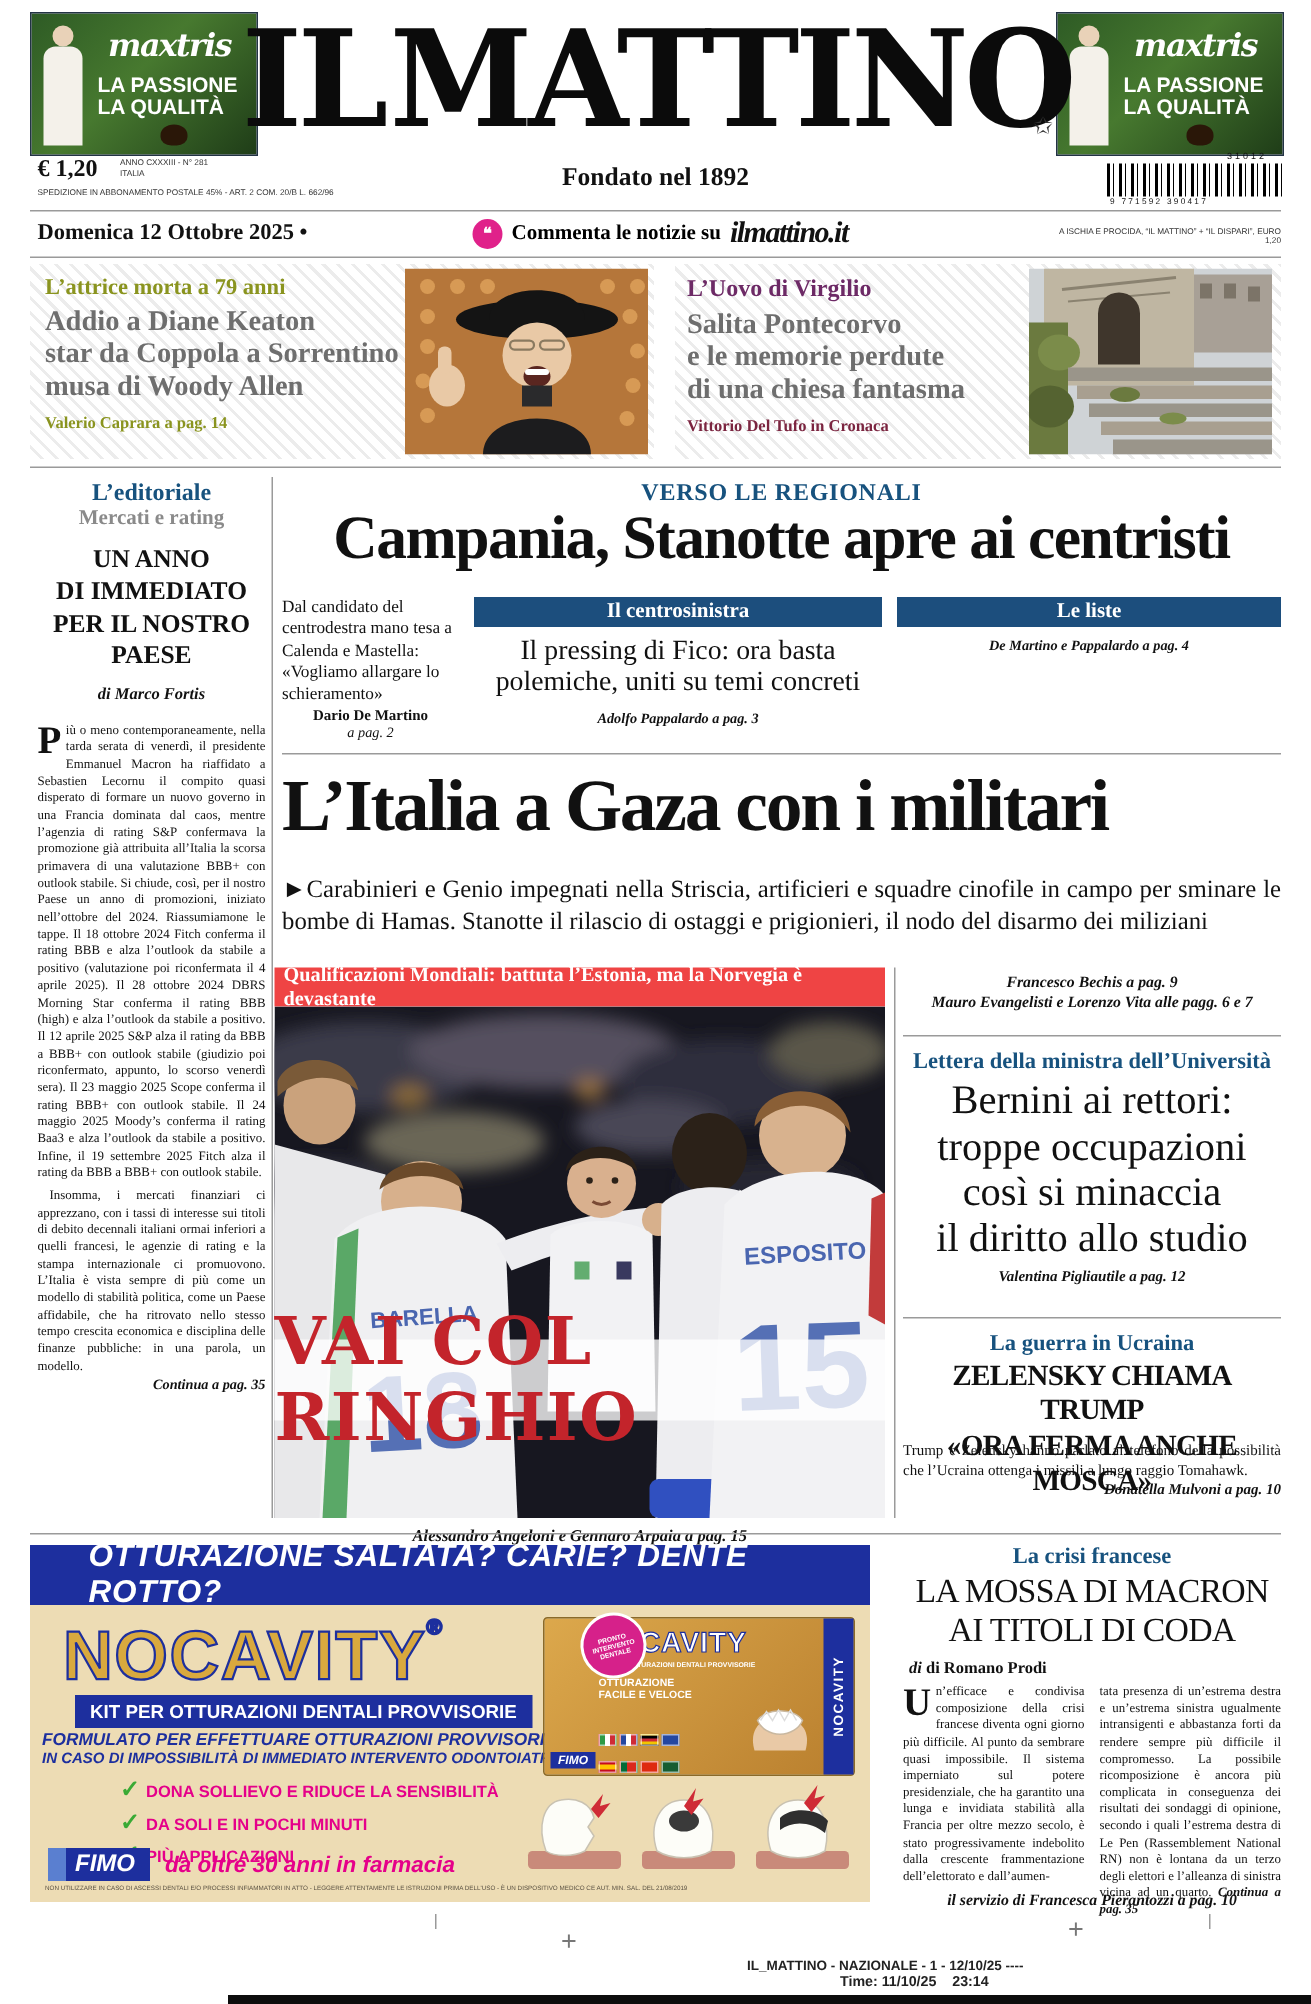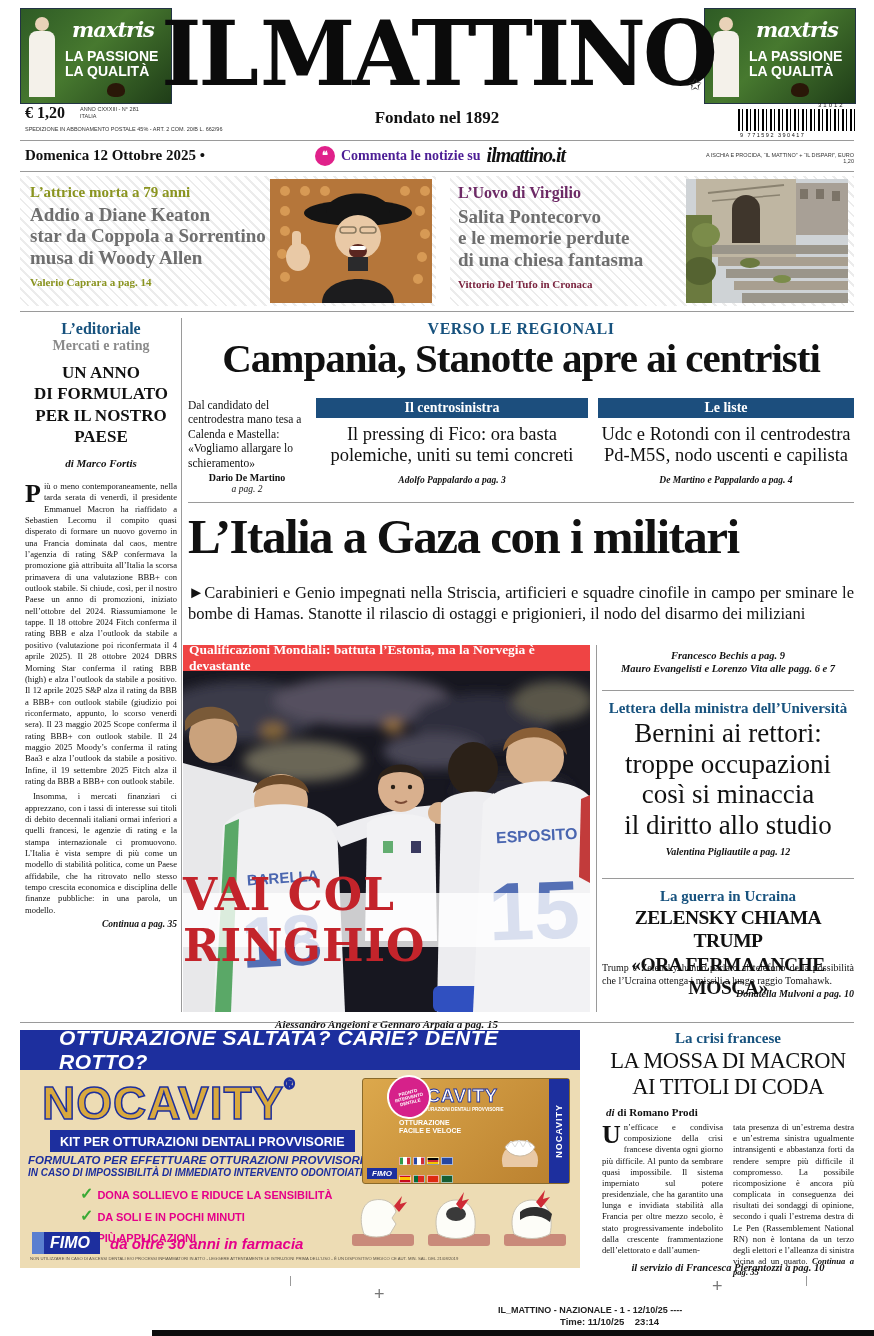--- a/index.html
+++ b/index.html
@@ -90,21 +90,21 @@
 
   <div class="abs sans" style="left:818px;top:102px;font-size:6px;letter-spacing:2px;">31012</div>
   <div class="abs barcode" style="left:738px;top:109px;width:118px;height:22px;"></div>
   <div class="abs sans" style="left:740px;top:132px;font-size:5.5px;letter-spacing:1.5px;">9 771592 390417</div>
 
   <div class="abs hairline" style="left:20px;top:140px;width:834px;height:1px;"></div>
 
   <div class="abs serif" style="left:25px;top:147px;font-size:15px;font-weight:700;">Domenica 12 Ottobre 2025 •</div>
   <div class="abs" style="left:315px;top:144px;display:flex;align-items:center;gap:6px;">
     <span style="display:inline-flex;width:20px;height:20px;border-radius:50%;background:#e0218a;color:#fff;align-items:center;justify-content:center;font-size:11px;font-weight:700;">❝</span>
-    <span class="serif" style="font-size:14px;font-weight:700;color:#4c1d95;">Commenta le notizie su</span>
+    <span class="serif" style="font-size:14px;font-weight:700;color:#000000;">Commenta le notizie su</span>
     <span class="serif" style="font-size:20px;font-weight:700;font-style:italic;letter-spacing:-1px;">ilmattino.it</span>
   </div>
   <div class="abs sans" style="left:700px;top:152px;width:154px;font-size:5.5px;color:#333;text-align:right;">A ISCHIA E PROCIDA, “IL MATTINO” + “IL DISPARI”, EURO 1,20</div>
 
   <div class="abs hairline" style="left:20px;top:171px;width:834px;height:1px;"></div>
 
   <div class="abs hatch" style="left:20px;top:176px;width:416px;height:130px;">
     <div class="abs kicker-olive serif" style="left:10px;top:8px;font-size:15px;">L’attrice morta a 79 anni</div>
     <div class="abs serif gray-head" style="left:10px;top:28px;font-size:19px;line-height:1.13;">
       <div>Addio a Diane Keaton</div>
@@ -176,21 +176,21 @@
     </svg>
   </div>
 
   <div class="abs hairline" style="left:20px;top:311px;width:834px;height:1px;"></div>
 
   <div class="abs" style="left:25px;top:320px;width:152px;">
     <div class="center kicker-blue serif" style="font-size:16px;">L’editoriale</div>
     <div class="center serif" style="font-size:14px;color:#8a8a8a;font-weight:700;">Mercati e rating</div>
     <div class="center serif" style="margin-top:8px;font-size:17px;font-weight:700;line-height:1.25;">
       <div>UN ANNO</div>
-      <div>DI FORMULATO</div>
+      <div>DI IMMEDIATO</div>
       <div>PER IL NOSTRO</div>
       <div>PAESE</div>
     </div>
     <div class="center serif byline" style="margin-top:10px;font-size:11px;">di Marco Fortis</div>
     <p class="serif justify dropcap" style="margin:12px 0 0 0;font-size:8.6px;line-height:1.32;">Più o meno contemporaneamente, nella tarda serata di venerdì, il presidente Emmanuel Macron ha riaffidato a Sebastien Lecornu il compito quasi disperato di formare un nuovo governo in una Francia dominata dal caos, mentre l’agenzia di rating S&amp;P confermava la promozione già attribuita all’Italia la scorsa primavera di una valutazione BBB+ con outlook stabile. Si chiude, così, per il nostro Paese un anno di promozioni, iniziato nell’ottobre del 2024. Riassumiamone le tappe. Il 18 ottobre 2024 Fitch conferma il rating BBB e alza l’outlook da stabile a positivo (valutazione poi riconfermata il 4 aprile 2025). Il 28 ottobre 2024 DBRS Morning Star conferma il rating BBB (high) e alza l’outlook da stabile a positivo. Il 12 aprile 2025 S&amp;P alza il rating da BBB a BBB+ con outlook stabile (giudizio poi riconfermato, appunto, lo scorso venerdì sera). Il 23 maggio 2025 Scope conferma il rating BBB+ con outlook stabile. Il 24 maggio 2025 Moody’s conferma il rating Baa3 e alza l’outlook da stabile a positivo. Infine, il 19 settembre 2025 Fitch alza il rating da BBB a BBB+ con outlook stabile.</p>
     <p class="serif justify" style="margin:4px 0 0 0;font-size:8.6px;line-height:1.32;text-indent:8px;">Insomma, i mercati finanziari ci apprezzano, con i tassi di interesse sui titoli di debito decennali italiani ormai inferiori a quelli francesi, le agenzie di rating e la stampa internazionale ci promuovono. L’Italia è vista sempre di più come un modello di stabilità politica, come un Paese affidabile, che ha ritrovato nello stesso tempo crescita economica e disciplina delle finanze pubbliche: in una parola, un modello.</p>
     <div class="serif byline" style="margin-top:3px;font-size:9.5px;text-align:right;">Continua a pag. 35</div>
   </div>
   <div class="abs hairline" style="left:181px;top:318px;width:1px;height:694px;"></div>
 
@@ -201,21 +201,20 @@
   <div class="abs center serif" style="left:188px;top:472px;width:118px;font-size:10px;font-weight:700;">Dario De Martino</div>
   <div class="abs center serif" style="left:188px;top:484px;width:118px;font-size:9.5px;font-style:italic;">a pag. 2</div>
 
   <div class="abs" style="left:316px;top:398px;width:272px;">
     <div class="boxbar serif" style="height:20px;line-height:20px;font-size:14px;">Il centrosinistra</div>
     <div class="center serif" style="margin-top:6px;font-size:18.5px;font-weight:400;line-height:1.15;">Il pressing di Fico: ora basta polemiche, uniti su temi concreti</div>
     <div class="center serif byline" style="margin-top:8px;font-size:9.5px;">Adolfo Pappalardo a pag. 3</div>
   </div>
   <div class="abs" style="left:598px;top:398px;width:256px;">
     <div class="boxbar serif" style="height:20px;line-height:20px;font-size:14px;">Le liste</div>
-    <div class="center serif" style="margin-top:6px;font-size:18.5px;font-weight:400;line-height:1.15;">Udc e Rotondi con il centrodestra Pd-M5S, nodo uscenti e capilista</div>
     <div class="center serif byline" style="margin-top:8px;font-size:9.5px;">De Martino e Pappalardo a pag. 4</div>
   </div>
 
   <div class="abs hairline" style="left:188px;top:502px;width:666px;height:1px;"></div>
 
   <div class="abs serif" style="left:188px;top:508px;width:666px;font-size:49px;font-weight:700;letter-spacing:-1.5px;white-space:nowrap;">L’Italia a Gaza con i militari</div>
   <div class="abs serif justify" style="left:188px;top:582px;width:666px;font-size:16.5px;line-height:1.3;">►Carabinieri e Genio impegnati nella Striscia, artificieri e squadre cinofile in campo per sminare le bombe di Hamas. Stanotte il rilascio di ostaggi e prigionieri, il nodo del disarmo dei miliziani</div>
 
   <div class="abs adblue" style="left:183px;top:645px;width:407px;height:26px;background:#ef4444;color:#fff;display:flex;align-items:center;padding-left:6px;box-sizing:border-box;">
     <span class="serif" style="font-size:13.5px;font-weight:700;">Qualificazioni Mondiali: battuta l’Estonia, ma la Norvegia è devastante</span>

